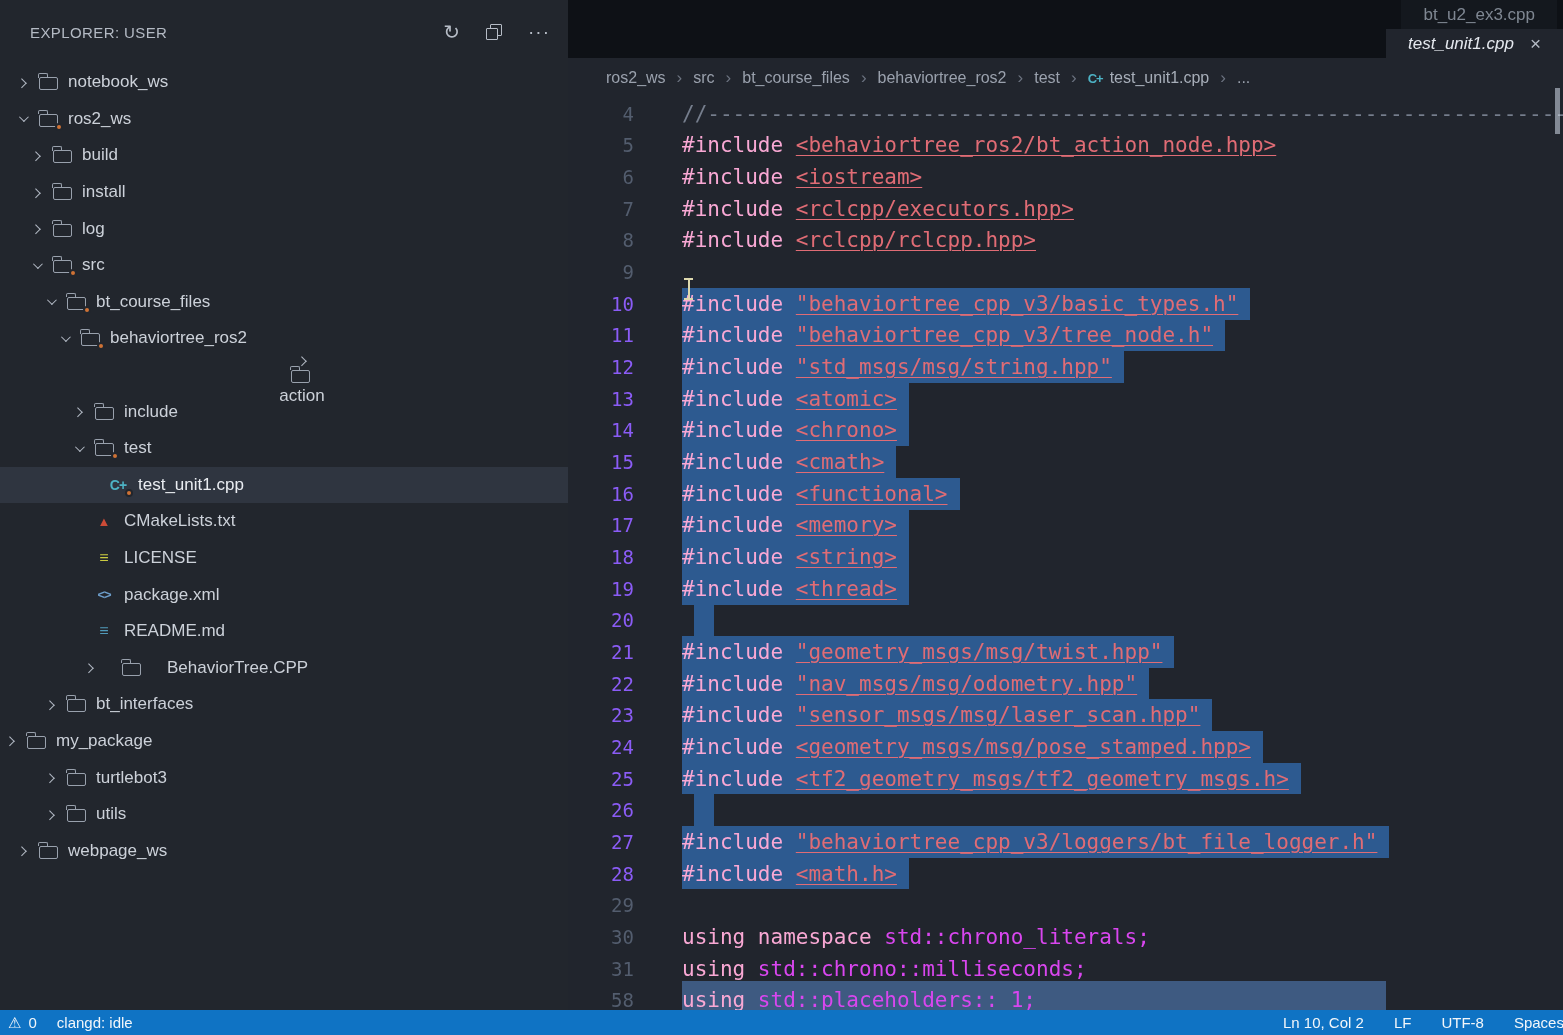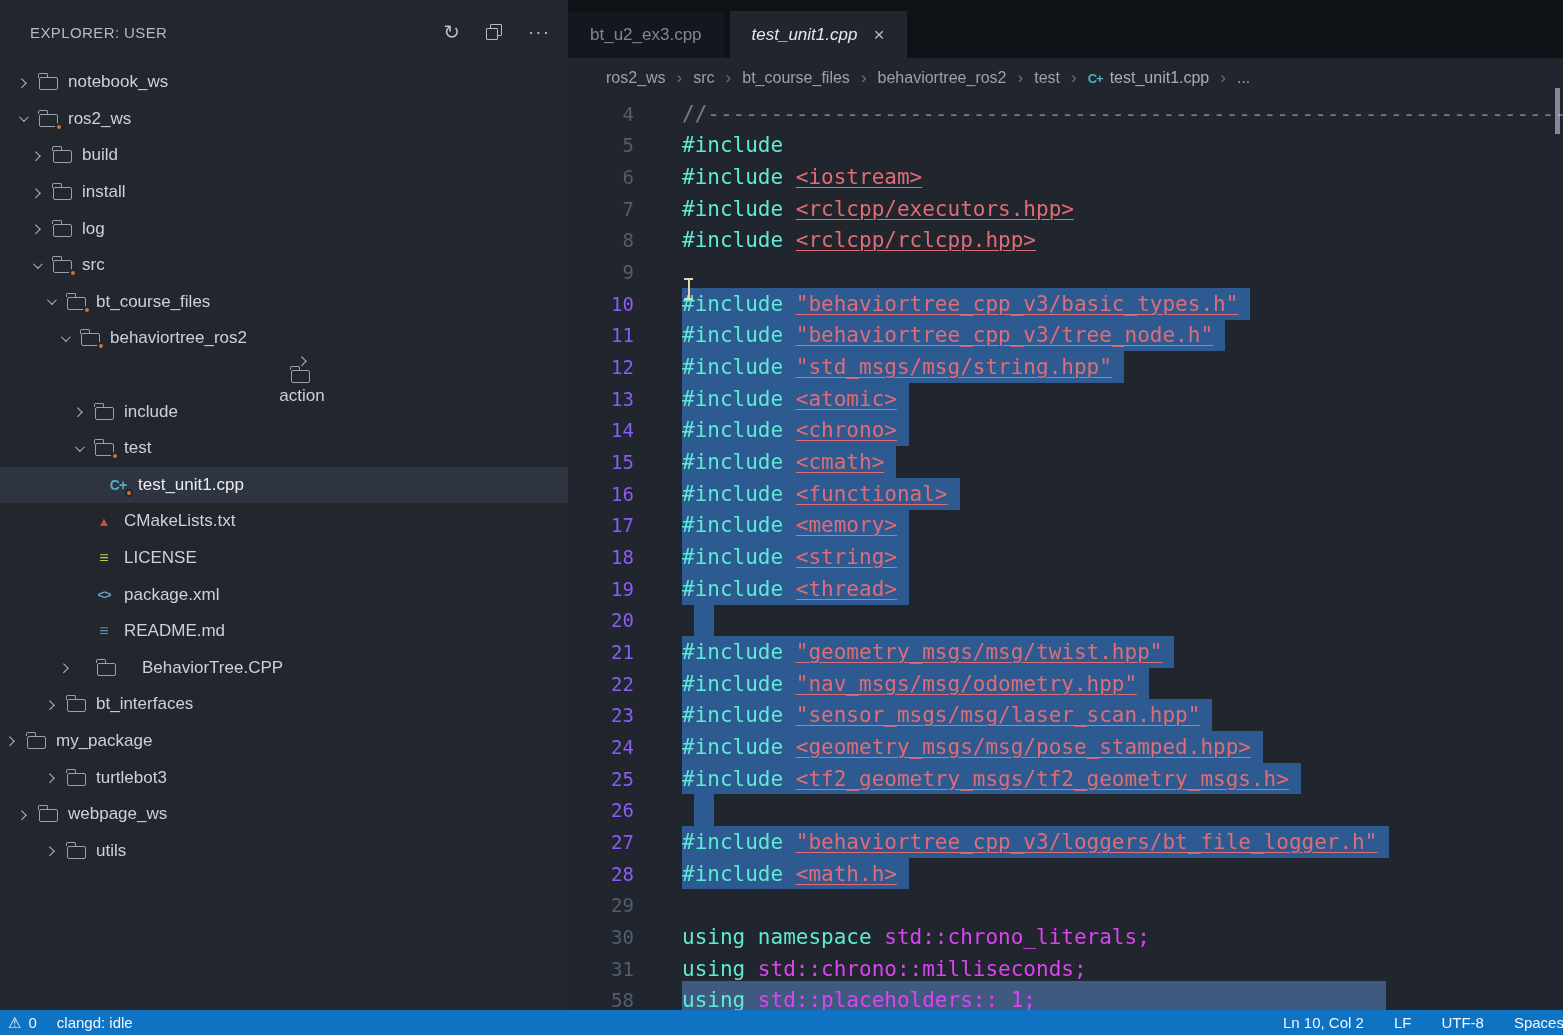--- a/index.html
+++ b/index.html
@@ -35,41 +35,41 @@
   .mod-dot { position:absolute; right:-3px; bottom:-1px; width:8px; height:8px; border-radius:50%; background:#cf7235; border:2px solid #22262d; }
   .ico-cpp .glyph     { color:#4db3c5; font-weight:bold; font-size:14px; letter-spacing:-1px; }
   .ico-cmake .glyph   { color:#cc4b37; font-size:13px; }
   .ico-license .glyph { color:#cbcb41; font-size:16px; }
   .ico-xml .glyph     { color:#6d9ecb; font-weight:bold; font-size:13px; letter-spacing:-1px; }
   .ico-readme .glyph  { color:#519aba; font-size:16px; }
   .tree-label { white-space:nowrap; }
 
   
   .editor { position:absolute; left:568px; top:0; right:0; bottom:25px; background:#21252d; }
-  .tabbar { position:absolute; top:0; left:0; right:0; height:58px; background:#0e1116; display:flex; align-items:flex-end; }
+  .tabbar { position:absolute; top:0; left:0; right:0; height:58px; background:#0e1116; display:flex; align-items:flex-end;flex-direction:column; }
   .tab { height:47px; display:flex; align-items:center; padding:0 22px; font-size:17px; cursor:pointer; }
   .tab.inactive { background:#14181e; color:#7f8792; margin-right:6px; }
   .tab.active   { background:#21252d; color:#e4e8ee; font-style:italic; }
   .tab-close { font-size:19px; color:#b4bac4; font-style:normal; margin-left:16px; }
 
   .breadcrumbs { position:absolute; top:58px; left:0; right:0; height:40px; display:flex; align-items:center; padding-left:38px; font-size:16px; color:#9aa1ad; gap:11px; white-space:nowrap; }
   .crumb { cursor:pointer; }
   .crumb-sep { color:#6c7380; font-size:17px; }
   .crumb-file { display:flex; align-items:center; gap:7px; color:#a7aeb9; cursor:pointer; }
   .crumb-cpp-ico { color:#4db3c5; font-weight:bold; font-size:13px; letter-spacing:-1px; }
 
   
   .code { position:absolute; top:98px; left:0; right:0; bottom:0; overflow:hidden; font-family:"DejaVu Sans Mono","Liberation Mono",monospace; font-size:21px; }
   .code-line { height:31.66px; display:flex; align-items:center; position:relative; white-space:pre; }
   .ln { width:92px; flex:none; text-align:right; padding-right:26px; color:#535d6e; font-size:19px; position:relative; z-index:1; }
   .code-line.has-sel .ln { color:#8b5cf6; }
   .lc { margin-left:22px; height:100%; display:flex; align-items:center; position:relative; z-index:1; }
   .lc.sel { background:#2d5a90; padding-right:12px; }
   .lc.chip { width:20px; padding:0; margin-left:34px; }
-  .tk-kw  { color:#5eead4; }
+  .tk-kw  { color:#f9a8d4; }
   .tk-inc { color:#e06c75; text-decoration:underline; text-decoration-thickness:1px; text-underline-offset:3px; }
   .tk-txt { color:#d946ef; }
   .tk-cmt { color:#767e8d; }
   .hscrollbar { position:absolute; left:114px; width:704px; top:-3px; bottom:-3px; background:rgba(88,134,199,.55); z-index:0; }
   .vscrollbar { position:absolute; right:3px; top:88px; width:5px; height:46px; background:rgba(214,222,235,.55); z-index:4; }
 
   
   .statusbar { position:absolute; left:0; bottom:0; width:1563px; height:25px; background:#0f73c4; color:#f2f6fa; font-size:15px; display:flex; align-items:center; overflow:hidden; z-index:5; }
   .status-left { display:flex; align-items:center; gap:20px; padding-left:8px; }
   .problems { display:flex; align-items:center; gap:7px; }
@@ -227,21 +227,21 @@
         </span>
         <span class="tree-label">package.xml</span>
       </div>
       <div class="tree-row" style="padding-left: 68px;">
         <span class="chev-slot"></span>
         <span class="tree-ico ico-readme">
           <span class="glyph">≡</span>
         </span>
         <span class="tree-label">README.md</span>
       </div>
-      <div class="tree-row" style="padding-left: 54px; gap: 16px;">
+      <div class="tree-row" style="padding-left: 79px; gap: 16px;">
         <span class="chev-slot">
           <i class="chev right"></i>
         </span>
         <span class="tree-ico ico-folder">
           <i class="folder-shape"></i>
         </span>
         <span class="tree-label">BehaviorTree.CPP</span>
       </div>
       <div class="tree-row" style="padding-left: 40px;">
         <span class="chev-slot">
@@ -263,37 +263,37 @@
       </div>
       <div class="tree-row" style="padding-left: 40px;">
         <span class="chev-slot">
           <i class="chev right"></i>
         </span>
         <span class="tree-ico ico-folder">
           <i class="folder-shape"></i>
         </span>
         <span class="tree-label">turtlebot3</span>
       </div>
+      <div class="tree-row" style="padding-left: 40px;">
+        <span class="chev-slot">
+          <i class="chev right"></i>
+        </span>
+        <span class="tree-ico ico-folder">
+          <i class="folder-shape"></i>
+        </span>
+        <span class="tree-label">utils</span>
+      </div>
       <div class="tree-row" style="padding-left: 12px;">
         <span class="chev-slot">
           <i class="chev right"></i>
         </span>
         <span class="tree-ico ico-folder">
           <i class="folder-shape"></i>
         </span>
         <span class="tree-label">webpage_ws</span>
-      </div>
-      <div class="tree-row" style="padding-left: 40px;">
-        <span class="chev-slot">
-          <i class="chev right"></i>
-        </span>
-        <span class="tree-ico ico-folder">
-          <i class="folder-shape"></i>
-        </span>
-        <span class="tree-label">utils</span>
       </div>
     </div>
 </div>
 
 <div class="editor">
 
   <div class="tabbar">
     <div class="tab inactive">
       <span class="tab-label">bt_u2_ex3.cpp</span>
     </div>
@@ -317,21 +317,21 @@
     <span class="crumb-file">
       <span class="crumb-cpp-ico">C+</span>
       <span>test_unit1.cpp</span>
     </span>
     <span class="crumb-sep">›</span>
     <span class="crumb">...</span>
   </div>
 
   <div class="code">
       <div class="code-line"><span class="ln">4</span><span class="lc"><span class="tk-cmt">//--------------------------------------------------------------------------------</span></span></div>
-      <div class="code-line"><span class="ln">5</span><span class="lc"><span class="tk-kw">#include </span></span></div>
+      <div class="code-line"><span class="ln">5</span><span class="lc"><span class="tk-kw">#include </span><span class="tk-inc">&lt;behaviortree_ros2/bt_action_node.hpp&gt;</span></span></div>
       <div class="code-line"><span class="ln">6</span><span class="lc"><span class="tk-kw">#include </span><span class="tk-inc">&lt;iostream&gt;</span></span></div>
       <div class="code-line"><span class="ln">7</span><span class="lc"><span class="tk-kw">#include </span><span class="tk-inc">&lt;rclcpp/executors.hpp&gt;</span></span></div>
       <div class="code-line"><span class="ln">8</span><span class="lc"><span class="tk-kw">#include </span><span class="tk-inc">&lt;rclcpp/rclcpp.hpp&gt;</span></span></div>
       <div class="code-line"><span class="ln">9</span><span class="lc"></span></div>
       <div class="code-line has-sel"><span class="ln">10</span><span class="lc sel"><span class="tk-kw">#include </span><span class="tk-inc">"behaviortree_cpp_v3/basic_types.h"</span></span></div>
       <div class="code-line has-sel"><span class="ln">11</span><span class="lc sel"><span class="tk-kw">#include </span><span class="tk-inc">"behaviortree_cpp_v3/tree_node.h"</span></span></div>
       <div class="code-line has-sel"><span class="ln">12</span><span class="lc sel"><span class="tk-kw">#include </span><span class="tk-inc">"std_msgs/msg/string.hpp"</span></span></div>
       <div class="code-line has-sel"><span class="ln">13</span><span class="lc sel"><span class="tk-kw">#include </span><span class="tk-inc">&lt;atomic&gt;</span></span></div>
       <div class="code-line has-sel"><span class="ln">14</span><span class="lc sel"><span class="tk-kw">#include </span><span class="tk-inc">&lt;chrono&gt;</span></span></div>
       <div class="code-line has-sel"><span class="ln">15</span><span class="lc sel"><span class="tk-kw">#include </span><span class="tk-inc">&lt;cmath&gt;</span></span></div>

